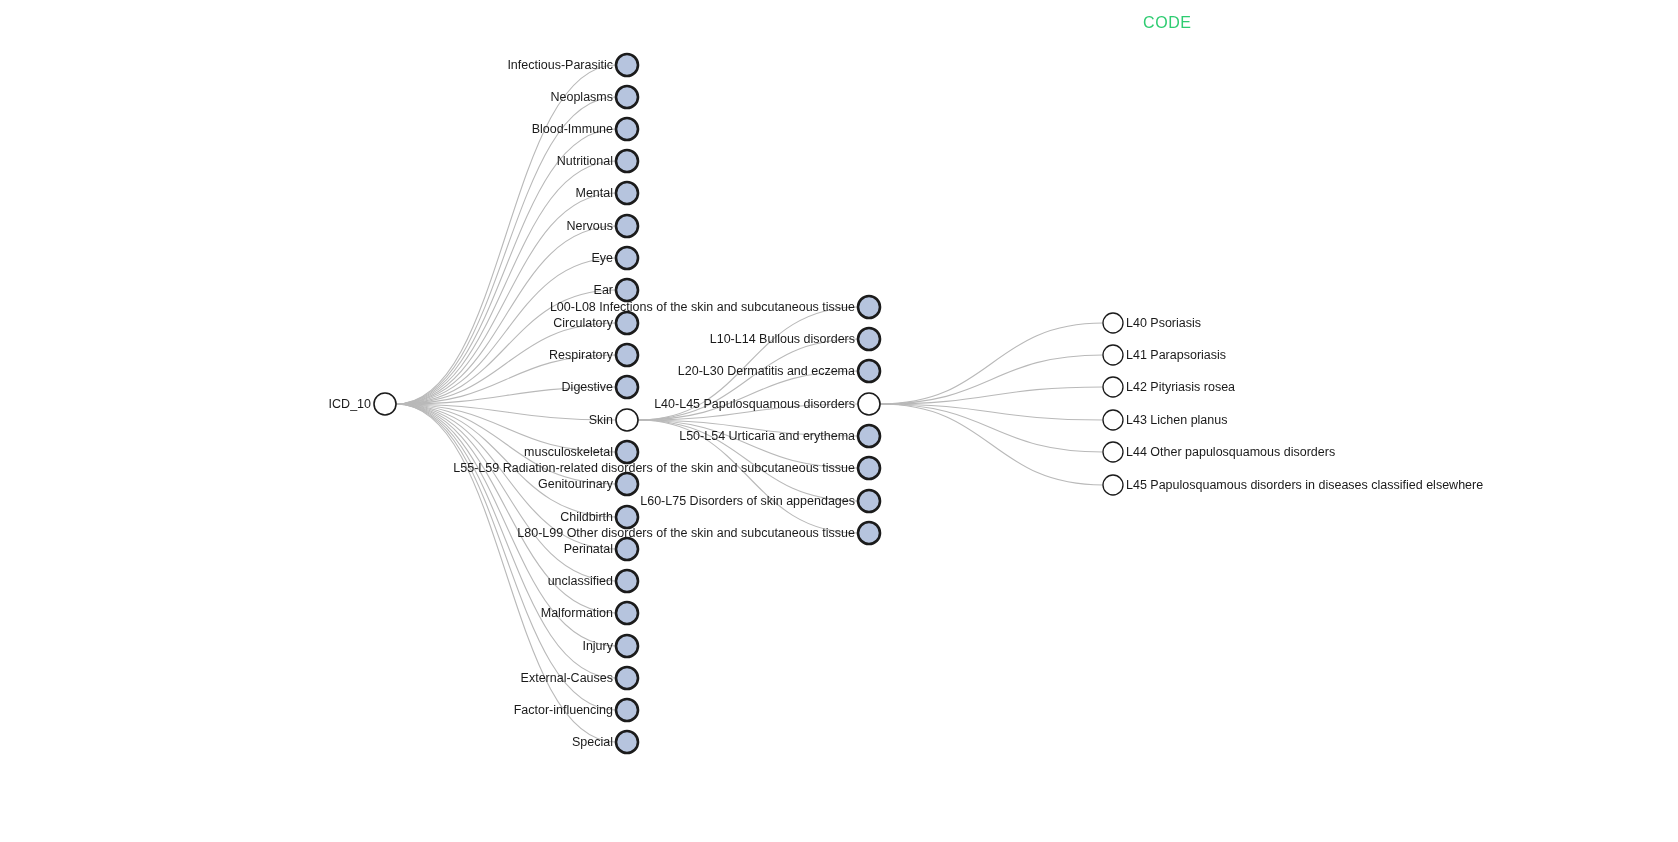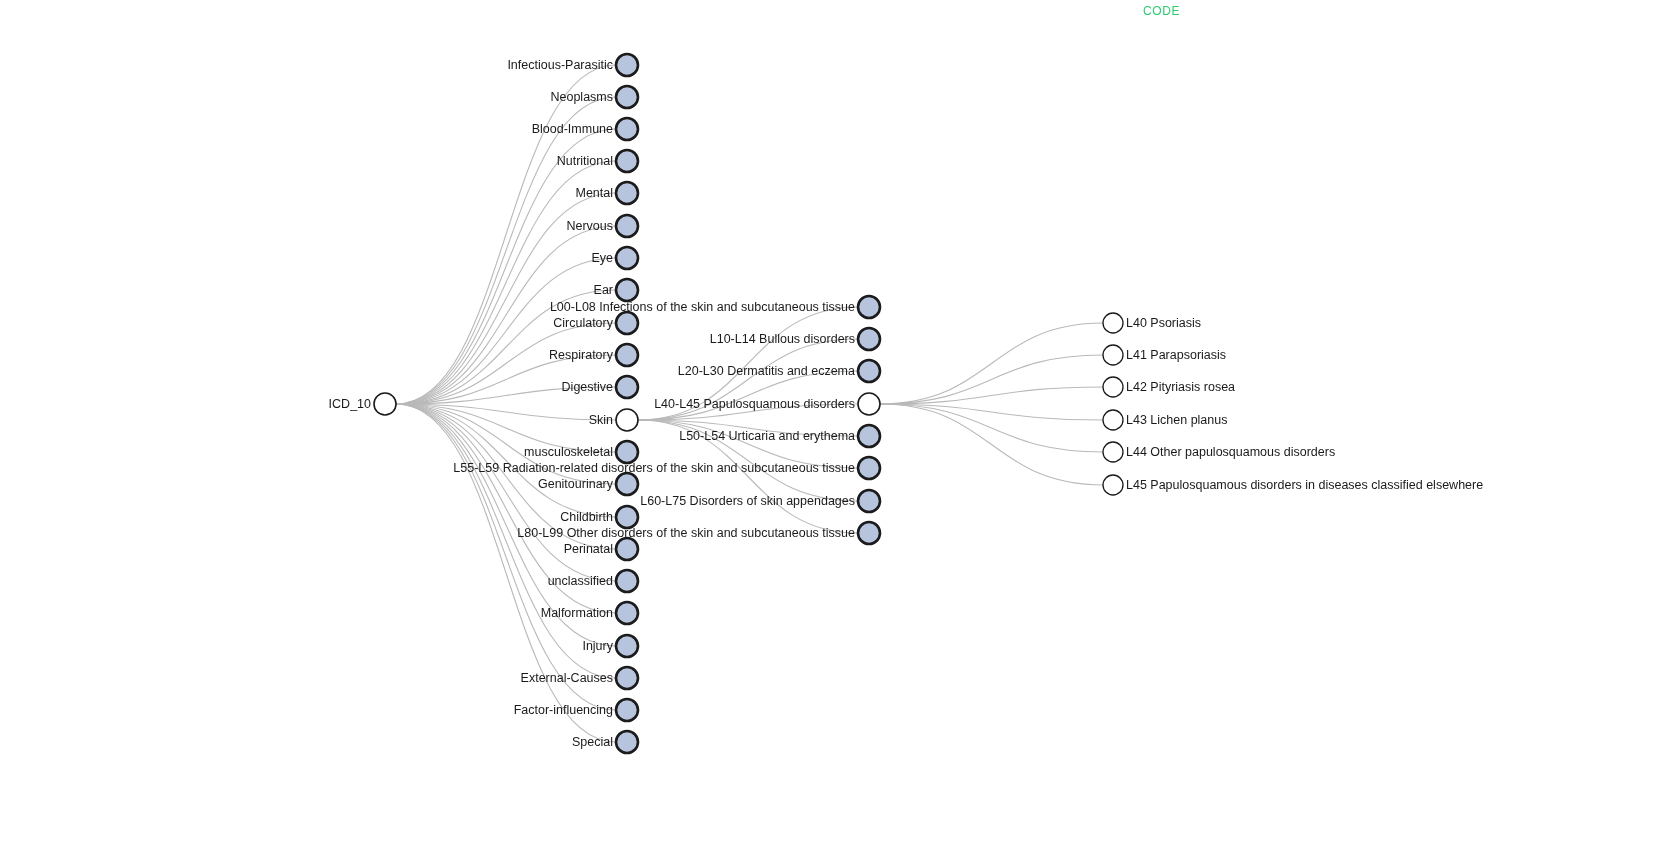--- a/index.html
+++ b/index.html
@@ -10,23 +10,23 @@
   }
   #stage{position:relative;width:1678px;height:842px;background:#fff;}
   #tree-svg{position:absolute;left:0;top:0;width:1678px;height:842px;display:block;}
   .link{fill:none;stroke:#b9b9b9;stroke-width:1.1px;}
   .node-circle{stroke:#1b1b1b;}
   .node-label{
     font-family:"Liberation Sans","DejaVu Sans",sans-serif;
     font-size:12.5px;fill:#1a1a1a;dominant-baseline:middle;
   }
   #code-banner{
-    position:absolute;left:1143px;top:4px;
+    position:absolute;left:1143px;top:14px;
     font-family:"Liberation Sans","DejaVu Sans",sans-serif;
-    font-size:12px;letter-spacing:.6px;color:#2ecc71;
+    font-size:16px;letter-spacing:.6px;color:#2ecc71;
     white-space:nowrap;
   }
 </style>
 </head>
 <body>
 
 <div id="stage">
   <svg id="tree-svg" viewBox="0 0 1678 842" xmlns="http://www.w3.org/2000/svg">
     <g id="links-layer">
         <path d="M396,404C506,404 506,65 616,65" class="link" stroke="#b9b9b9"></path>

